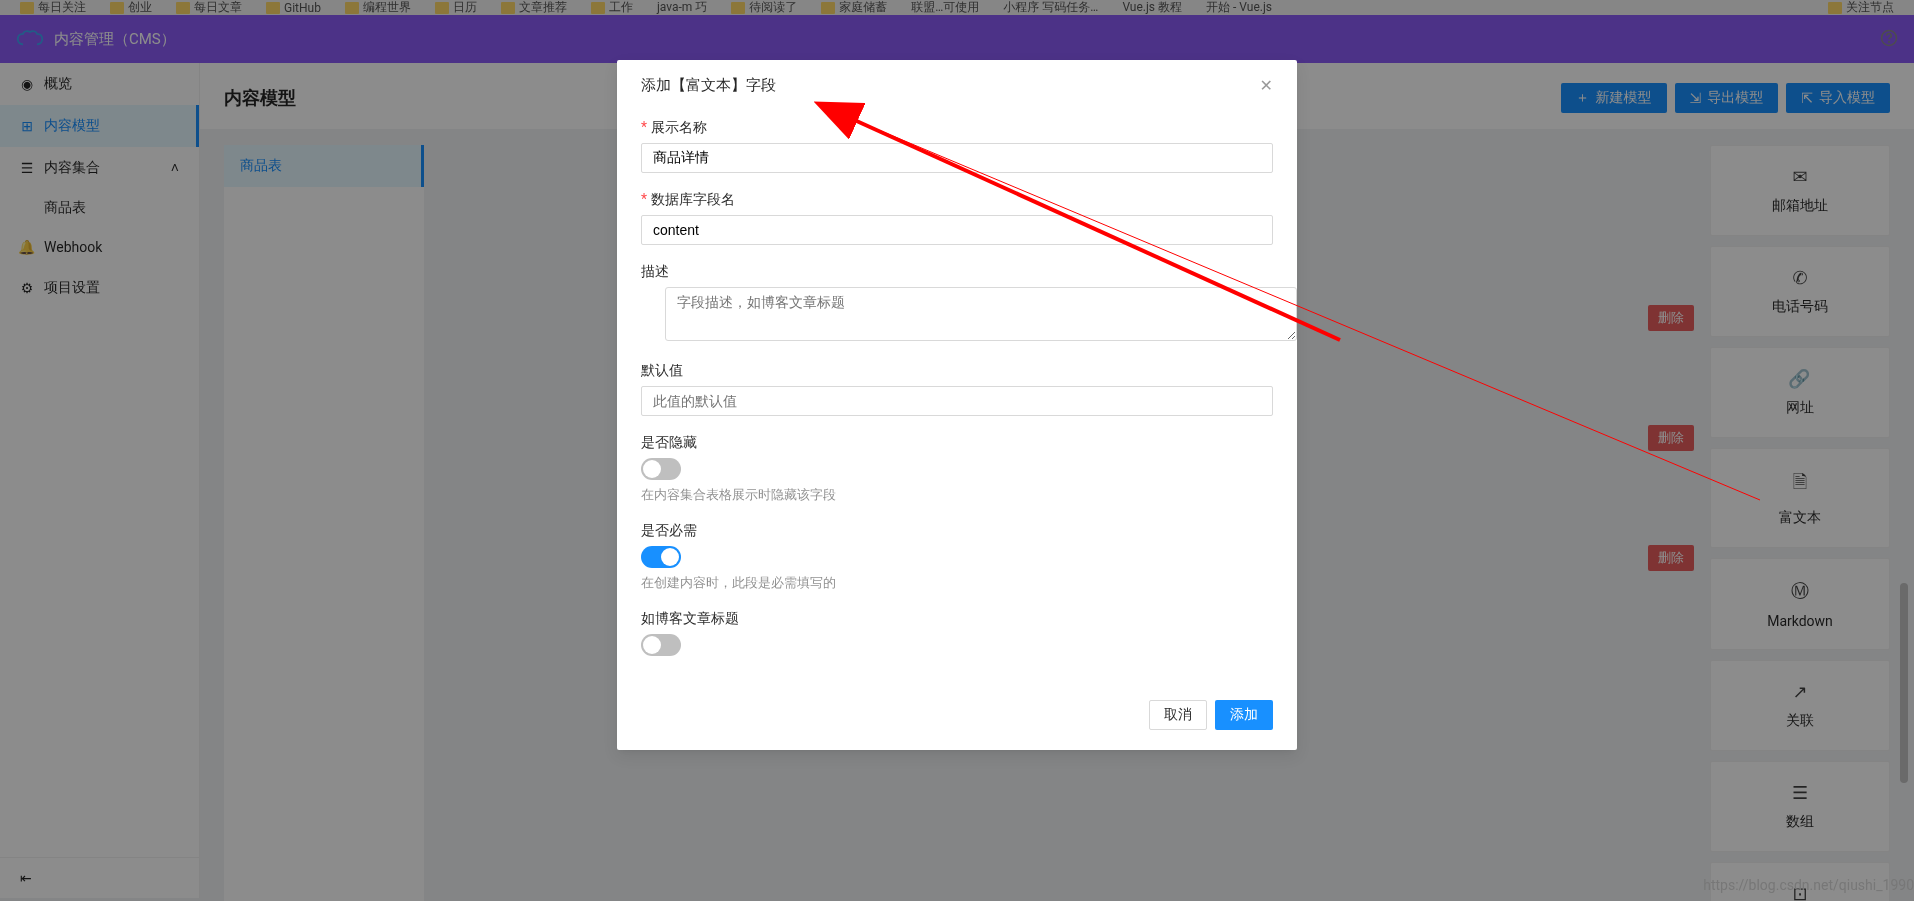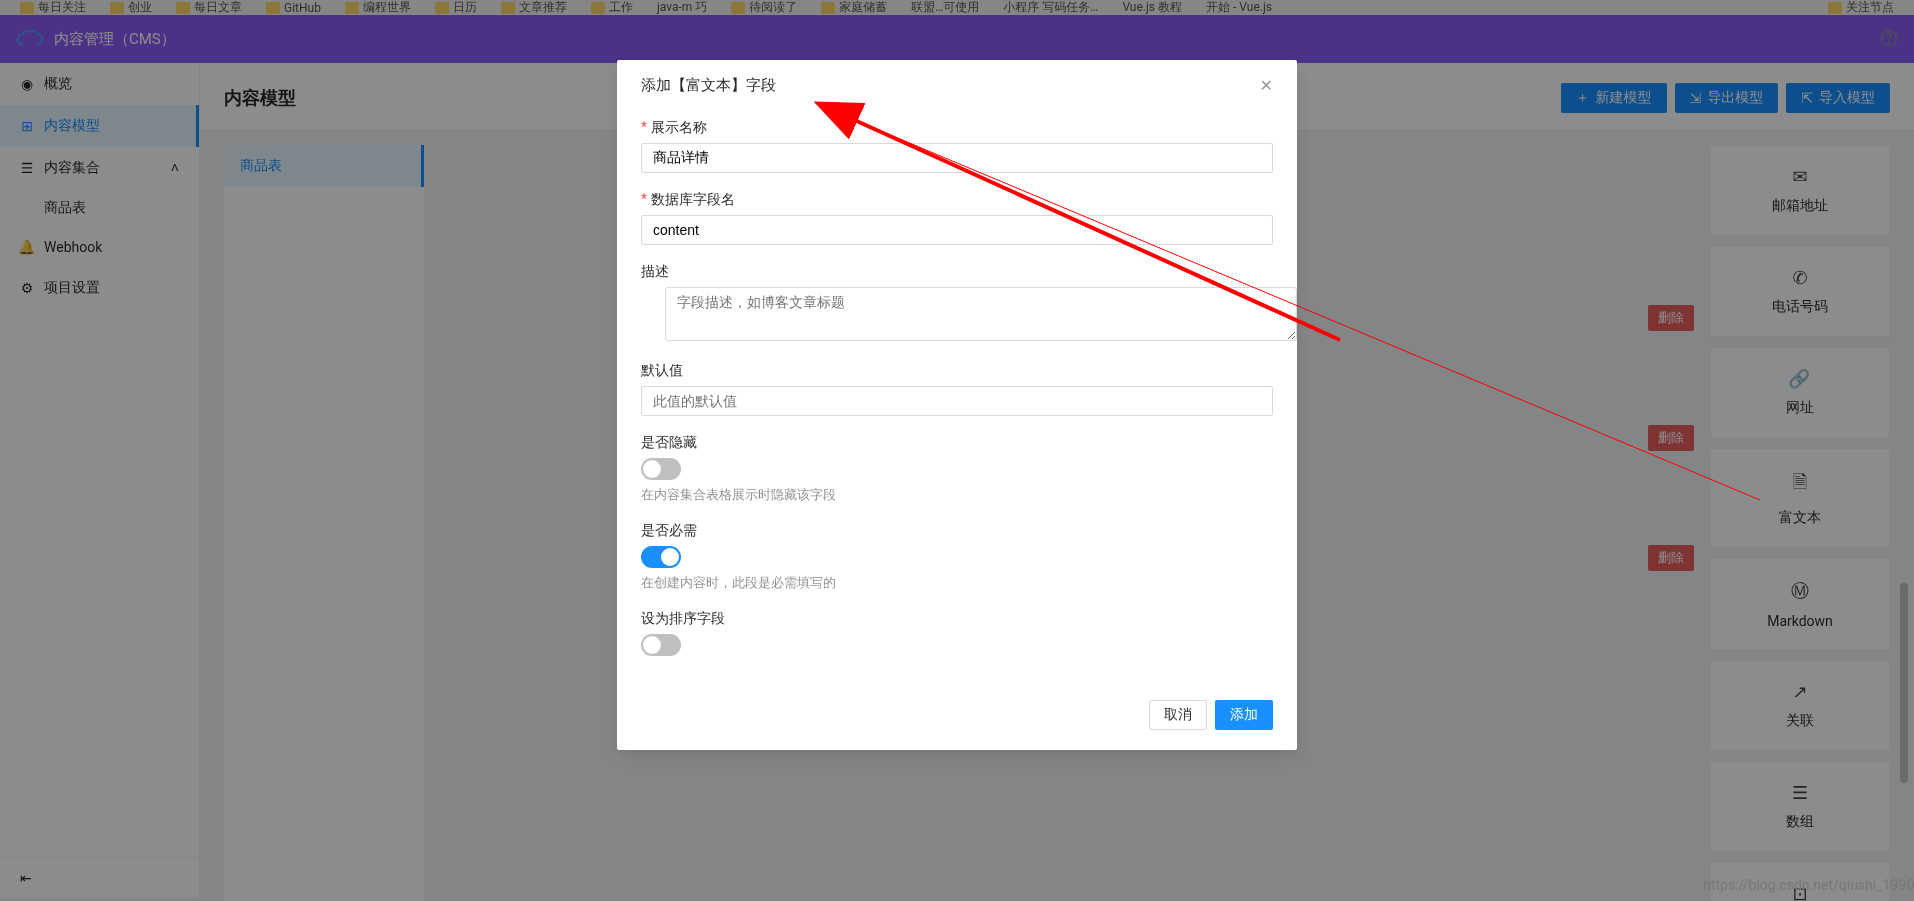--- a/index.html
+++ b/index.html
@@ -273,21 +273,21 @@
       <label class="form-label">是否隐藏</label>
       <div class="switch off"></div>
       <div class="form-hint">在内容集合表格展示时隐藏该字段</div>
     </div>
     <div class="form-item">
       <label class="form-label">是否必需</label>
       <div class="switch on"></div>
       <div class="form-hint">在创建内容时，此段是必需填写的</div>
     </div>
     <div class="form-item">
-      <label class="form-label">设为排序字段</label>
+      <label class="form-label">如博客文章标题</label>
       <div class="switch off"></div>
     </div>
   </div>
   <div class="modal-footer">
     <button class="btn btn-default">取消</button>
     <button class="btn btn-primary">添加</button>
   </div>
 </div>
 
 <svg class="annotation-arrow" style="left:0;top:0;width:1914px;height:901px;">

